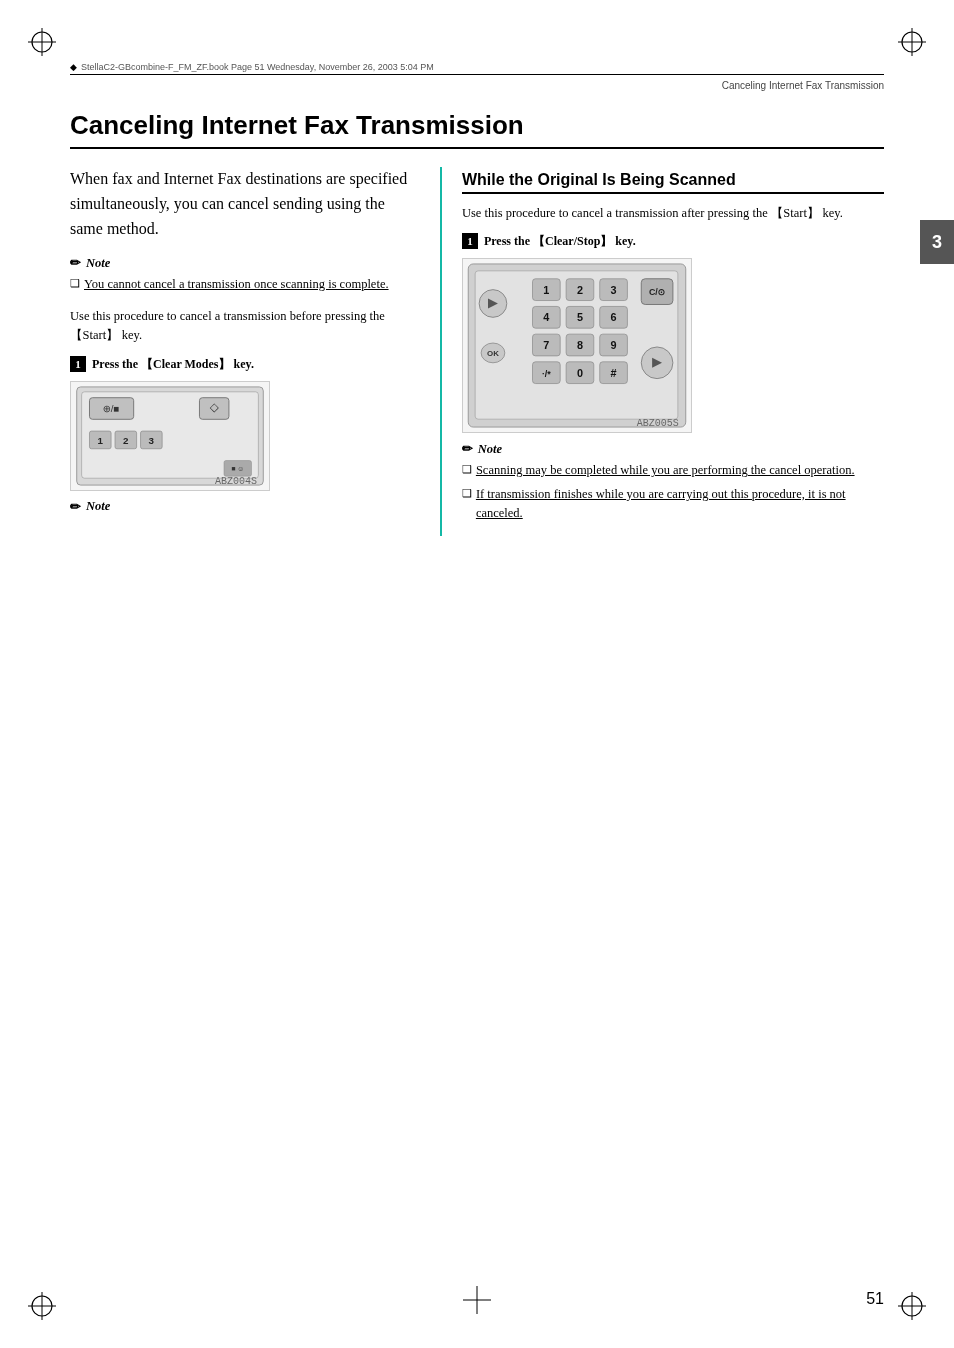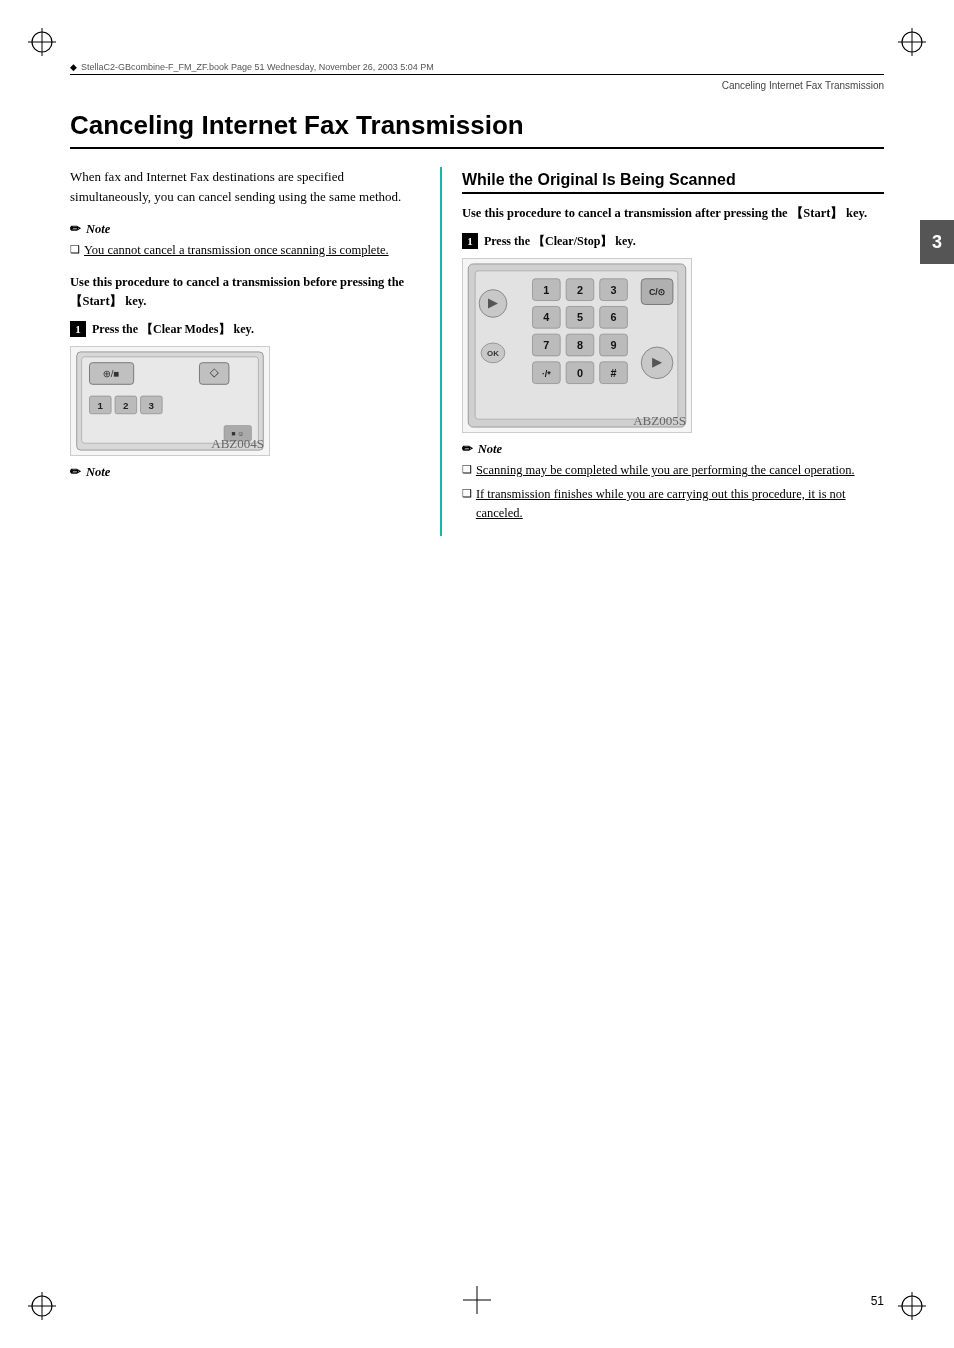--- a/index.html
+++ b/index.html
@@ -95,41 +95,40 @@
       flex-shrink: 0;
     }
     .col-right {
       flex: 1;
       border-left: 2px solid #14b8a6;
       padding-left: 20px;
     }
 
     
     .intro-text {
-      font-size: 13px;
+      font-size: 16px;
       line-height: 1.55;
       margin-bottom: 14px;
     }
 
     
     .section-header {
       font-size: 16px;
       font-weight: bold;
       font-family: Arial, sans-serif;
       border-bottom: 2px solid #000;
       padding-bottom: 3px;
       margin-bottom: 10px;
       margin-top: 4px;
     }
 
     .section-text {
       font-size: 12.5px;
       line-height: 1.55;
       margin-bottom: 10px;
-      font-weight: bold;
     }
 
     
     .note-block {
       margin: 8px 0 12px 0;
     }
     .note-title {
       font-size: 12.5px;
       font-style: italic;
       font-weight: bold;
@@ -206,24 +205,24 @@
 
     
     .device-right {
       width: 230px;
       height: 175px;
     }
 
     .img-label {
       position: absolute;
       bottom: 3px;
-      right: 5px;
-      font-size: 13px;
+      right: 12px;
+      font-size: 10px;
       color: #666;
-      font-family: Liberation Serif, serif;
+      font-family: Liberation Mono, monospace;
     }
 
     
     .tab-marker {
       position: absolute;
       right: 0;
       top: 220px;
       width: 34px;
       height: 44px;
       background: #555;
@@ -234,21 +233,21 @@
       font-size: 18px;
       font-weight: bold;
       font-family: Arial, sans-serif;
     }
 
     
     .page-number {
       position: absolute;
       bottom: 40px;
       right: 70px;
-      font-size: 12px;
+      font-size: 16px;
       font-family: Arial, sans-serif;
     }
 
     
     .bottom-crosshair {
       position: absolute;
       bottom: 30px;
       left: 50%;
       transform: translateX(-50%);
     }

